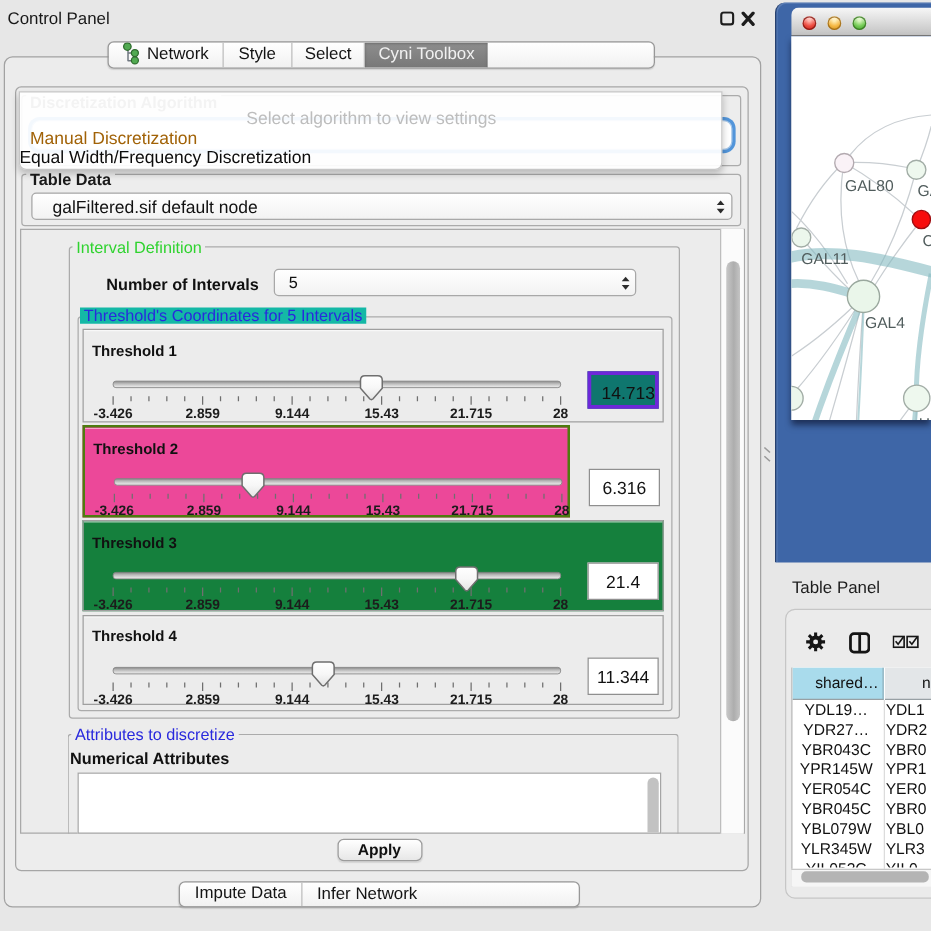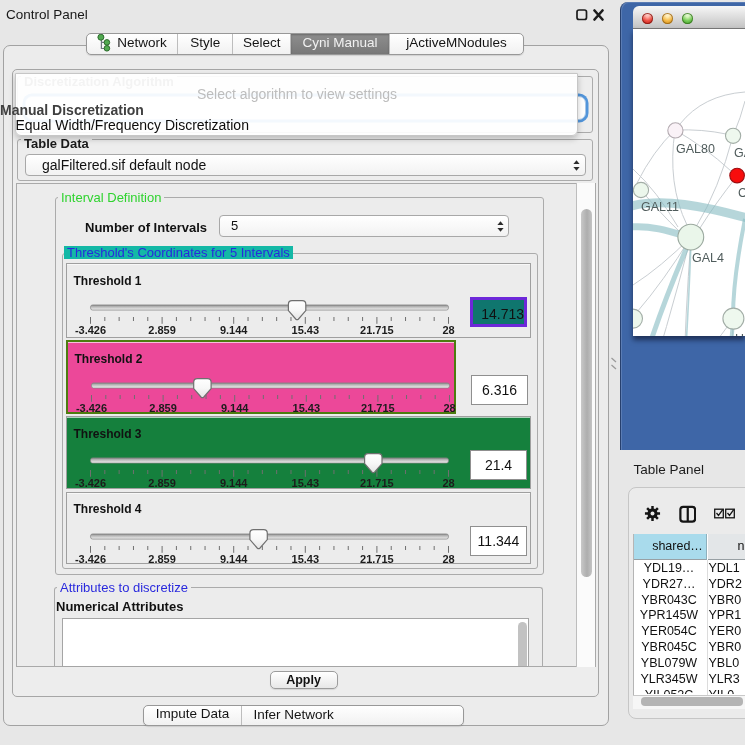--- a/index.html
+++ b/index.html
@@ -18,22 +18,21 @@
 
 <div style="position:absolute;left:86px;top:33px;width:438px;height:21.5px;border:1px solid #989898;border-radius:5px;background:linear-gradient(#ffffff,#f1f1f1);box-shadow:0 1px 1px rgba(0,0,0,.12);overflow:hidden;display:flex">
     <div style="width:90.6px;height:100%;color:#141414;display:flex;align-items:center;justify-content:center;font-size:13.5px;box-sizing:border-box;padding-bottom:2.5px"><svg width="14" height="19" style="margin-right:6px" viewBox="0 0 14 19">
         <path d="M4.4 6 V16 M4.4 9.4 H9.2 M4.4 15.5 H9.2" stroke="#6f7780" stroke-width="1.2" fill="none"></path>
         <circle cx="3.9" cy="4.2" r="3" fill="#51aa51" stroke="#2e6b2e" stroke-width="1"></circle>
         <circle cx="9.9" cy="9.4" r="2.8" fill="#51aa51" stroke="#2e6b2e" stroke-width="1"></circle>
         <circle cx="9.9" cy="15.3" r="2.8" fill="#51aa51" stroke="#2e6b2e" stroke-width="1"></circle>
       </svg>Network</div>
     <div style="width:55.4px;height:100%;border-left:1px solid #bdbdbd;color:#141414;display:flex;align-items:center;justify-content:center;font-size:13.5px;box-sizing:border-box;padding-bottom:2.5px">Style</div>
     <div style="width:58px;height:100%;border-left:1px solid #bdbdbd;color:#141414;display:flex;align-items:center;justify-content:center;font-size:13.5px;box-sizing:border-box;padding-bottom:2.5px">Select</div>
-    <div style="width:99.5px;height:100%;border-left:1px solid #bdbdbd;background:linear-gradient(#8e8e8e,#787878);box-shadow:inset 0 1px 2px rgba(0,0,0,.25);color:#f1f1f1;display:flex;align-items:center;justify-content:center;font-size:13.5px;box-sizing:border-box;padding-bottom:2.5px">Cyni Manual</div>
-    <div style="width:134.5px;height:100%;border-left:1px solid #bdbdbd;color:#141414;display:flex;align-items:center;justify-content:center;font-size:13.5px;box-sizing:border-box;padding-bottom:2.5px">jActiveMNodules</div>
+    <div style="width:99.5px;height:100%;border-left:1px solid #bdbdbd;background:linear-gradient(#8e8e8e,#787878);box-shadow:inset 0 1px 2px rgba(0,0,0,.25);color:#f1f1f1;display:flex;align-items:center;justify-content:center;font-size:13.5px;box-sizing:border-box;padding-bottom:2.5px">Cyni Toolbox</div>
   </div>
 
 <div class="abs" style="left:12px;top:68.5px;width:586.5px;height:628px;background:#ededed;border:1px solid #a6a6a6;border-radius:5px"></div>
 
 <div class="abs" style="left:16.5px;top:76px;width:576px;height:57px;border:1px solid #ababab;border-radius:3px"></div>
 <div class="gbtitle" style="left:21px;top:75px;font-weight:bold;font-size:13px;color:#555;background:#ededed">Discretization Algorithm</div>
 <div class="abs" style="left:25px;top:95.5px;width:561px;height:24px;background:#fff;border:1px solid #a5c6e8;border-radius:7px;box-shadow:0 0 0 2.5px rgba(74,144,217,0.95)"></div>
 
 <div class="abs" style="left:17px;top:139px;width:575.5px;height:41.5px;border:1px solid #ababab;border-radius:3px"></div>
 <div class="gbtitle" style="left:21px;top:136.5px;font-weight:bold;font-size:13px;color:#1a1a1a;background:#ededed">Table Data</div>
@@ -300,14 +299,14 @@
     <div style="position:absolute;left:76px;top:111.5px">YLR3</div>
     <div style="position:absolute;left:0;top:127.4px;width:73px;text-align:center">YIL052C</div>
     <div style="position:absolute;left:76px;top:127.4px">YIL0</div>
 </div>
 
 <div class="abs" style="left:632.5px;top:694.5px;width:113px;height:14px;background:#f6f6f6;border-top:1px solid #c8c8c8"></div>
 <div class="abs" style="left:641px;top:697px;width:102px;height:8.5px;background:#b4b4b4;border-radius:4px"></div>
 
 <div class="abs" style="left:14.5px;top:73px;width:563px;height:62.5px;background:rgba(255,255,255,0.93);border:1px solid #c6c6c6;border-radius:0 0 6px 6px;box-shadow:0 3px 6px rgba(0,0,0,0.22)"></div>
 <div class="abs" style="left:8px;top:86px;width:578px;text-align:center;font-size:14px;color:#bdbdbd">Select algorithm to view settings</div>
-<div class="abs" style="left:0;top:101.5px;font-size:14px;font-weight:bold;color:#404040">Manual Discretization</div>
+<div class="abs" style="left:24px;top:101.5px;font-size:14px;font-weight:normal;color:#a16207">Manual Discretization</div>
 <div class="abs" style="left:15.5px;top:116.5px;font-size:14px;color:#0b0b0b">Equal Width/Frequency Discretization</div>
 
 </body></html>

